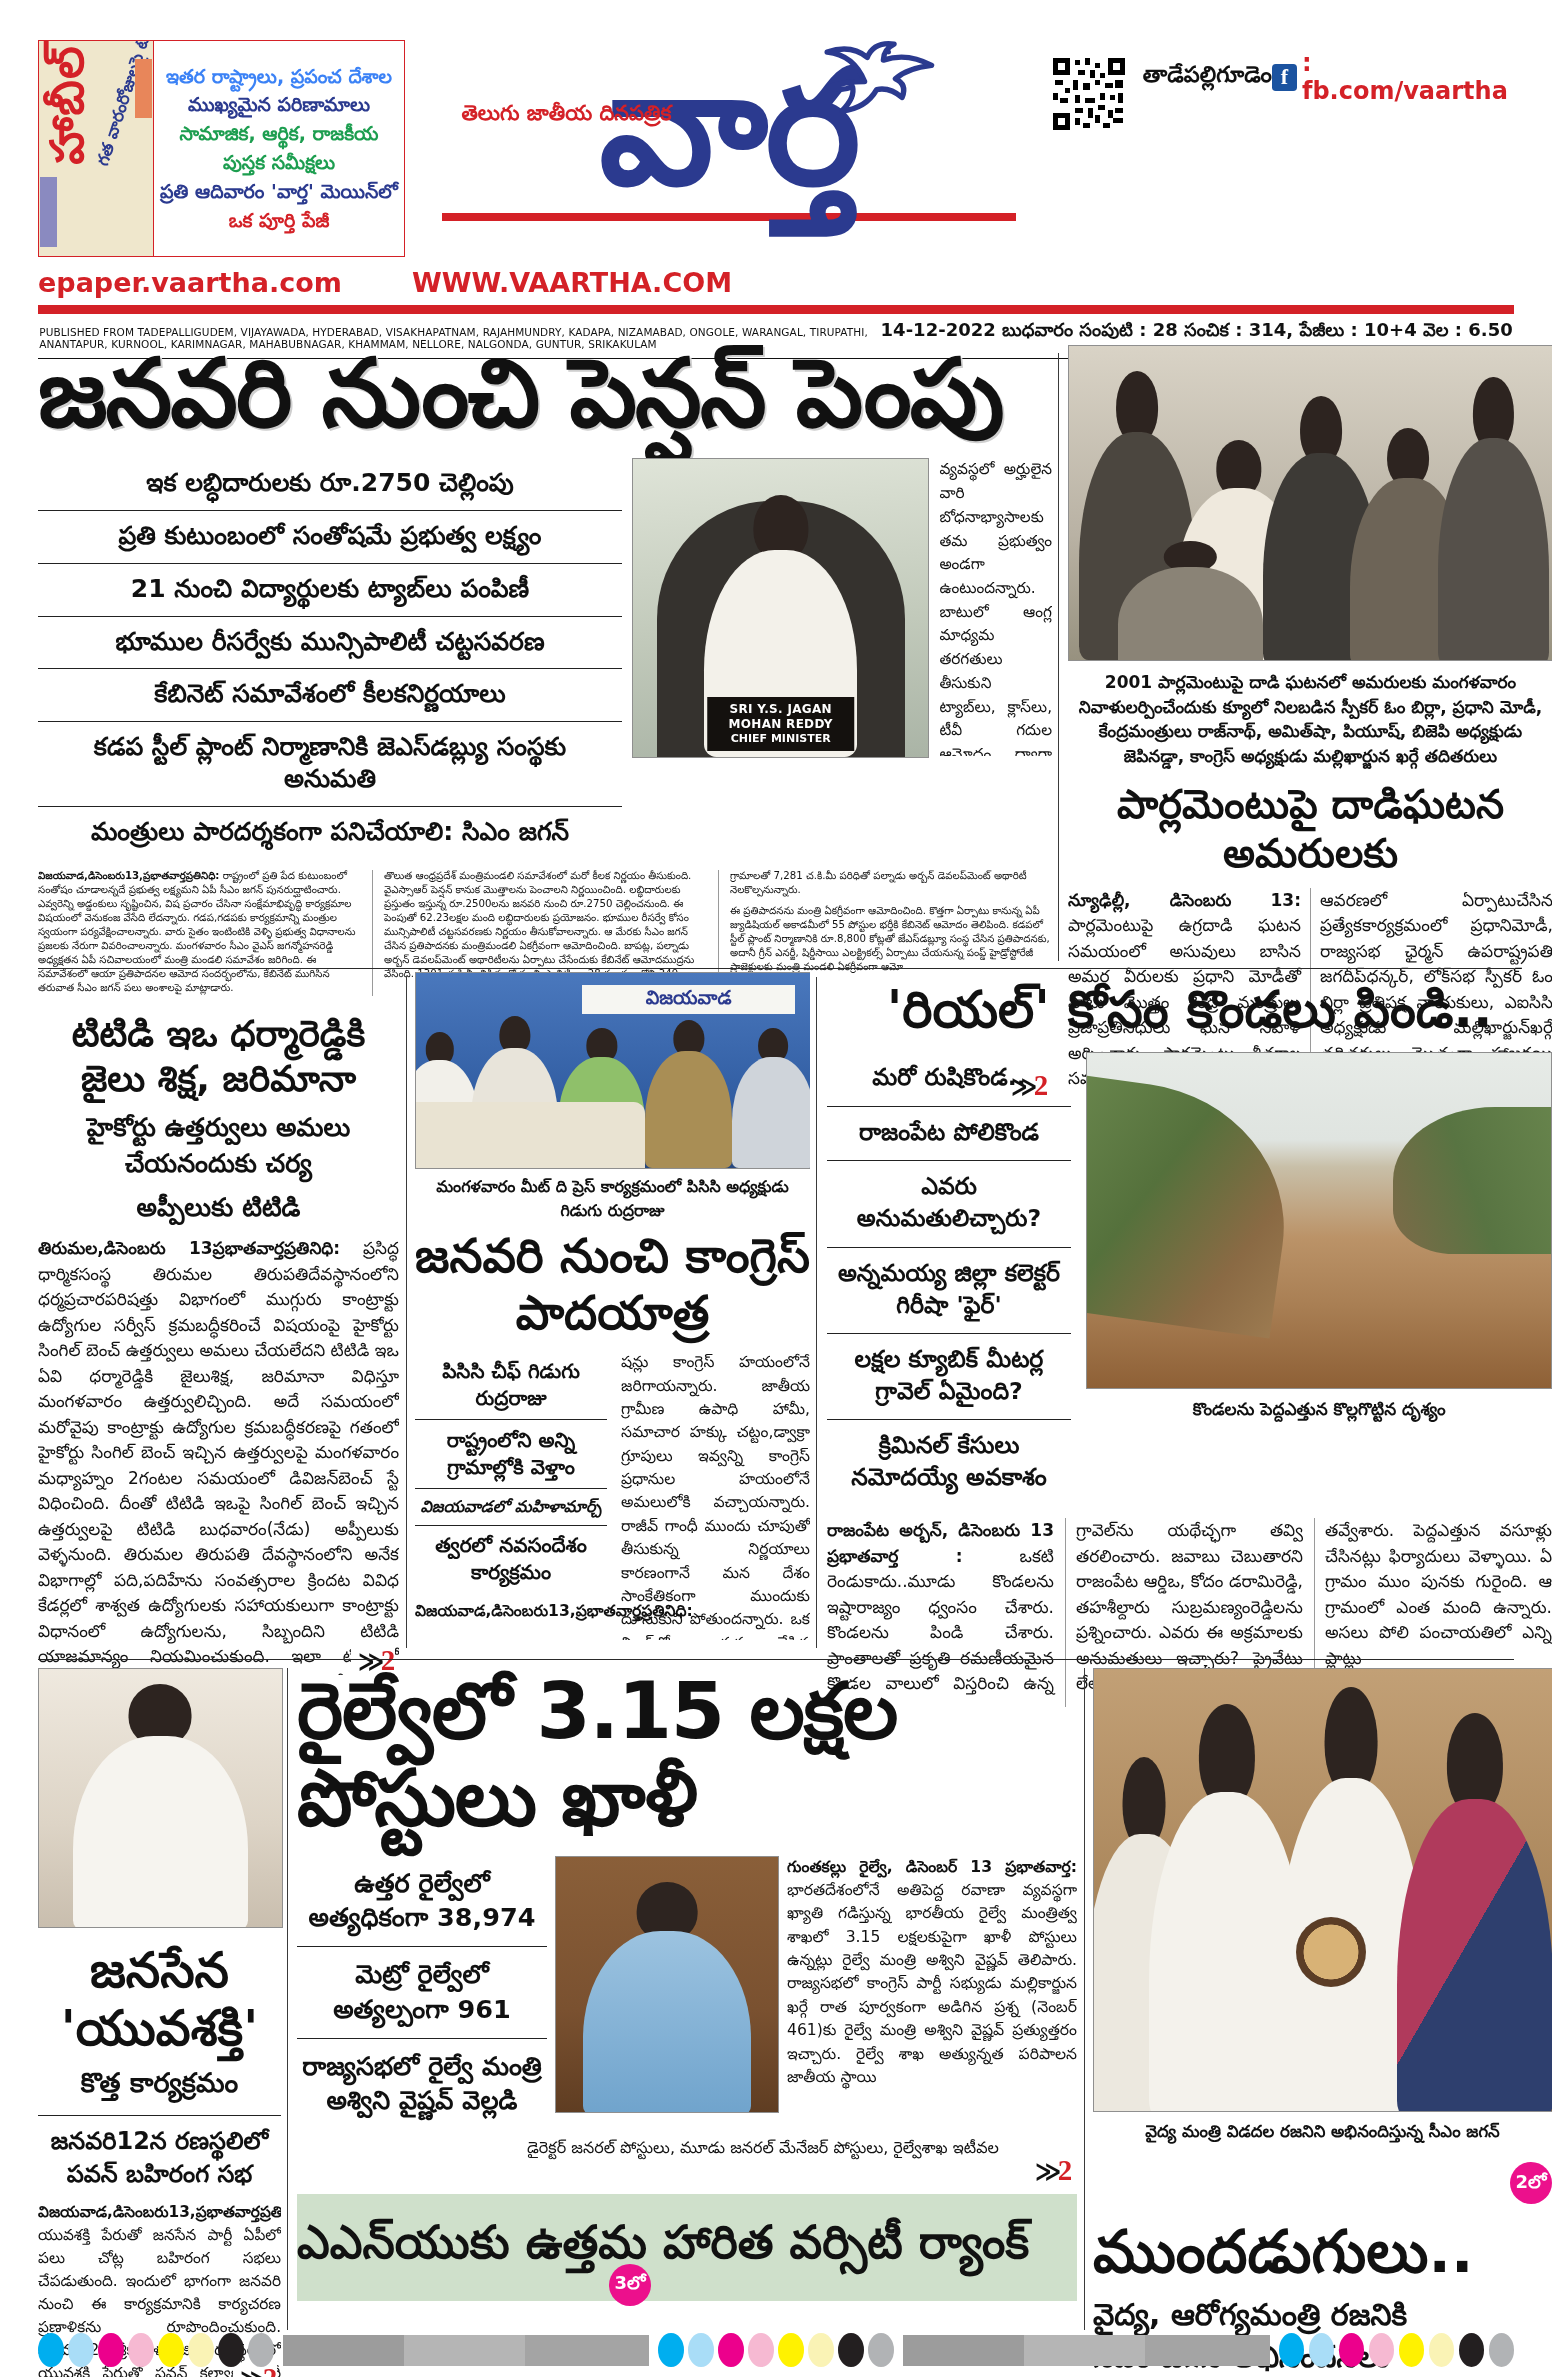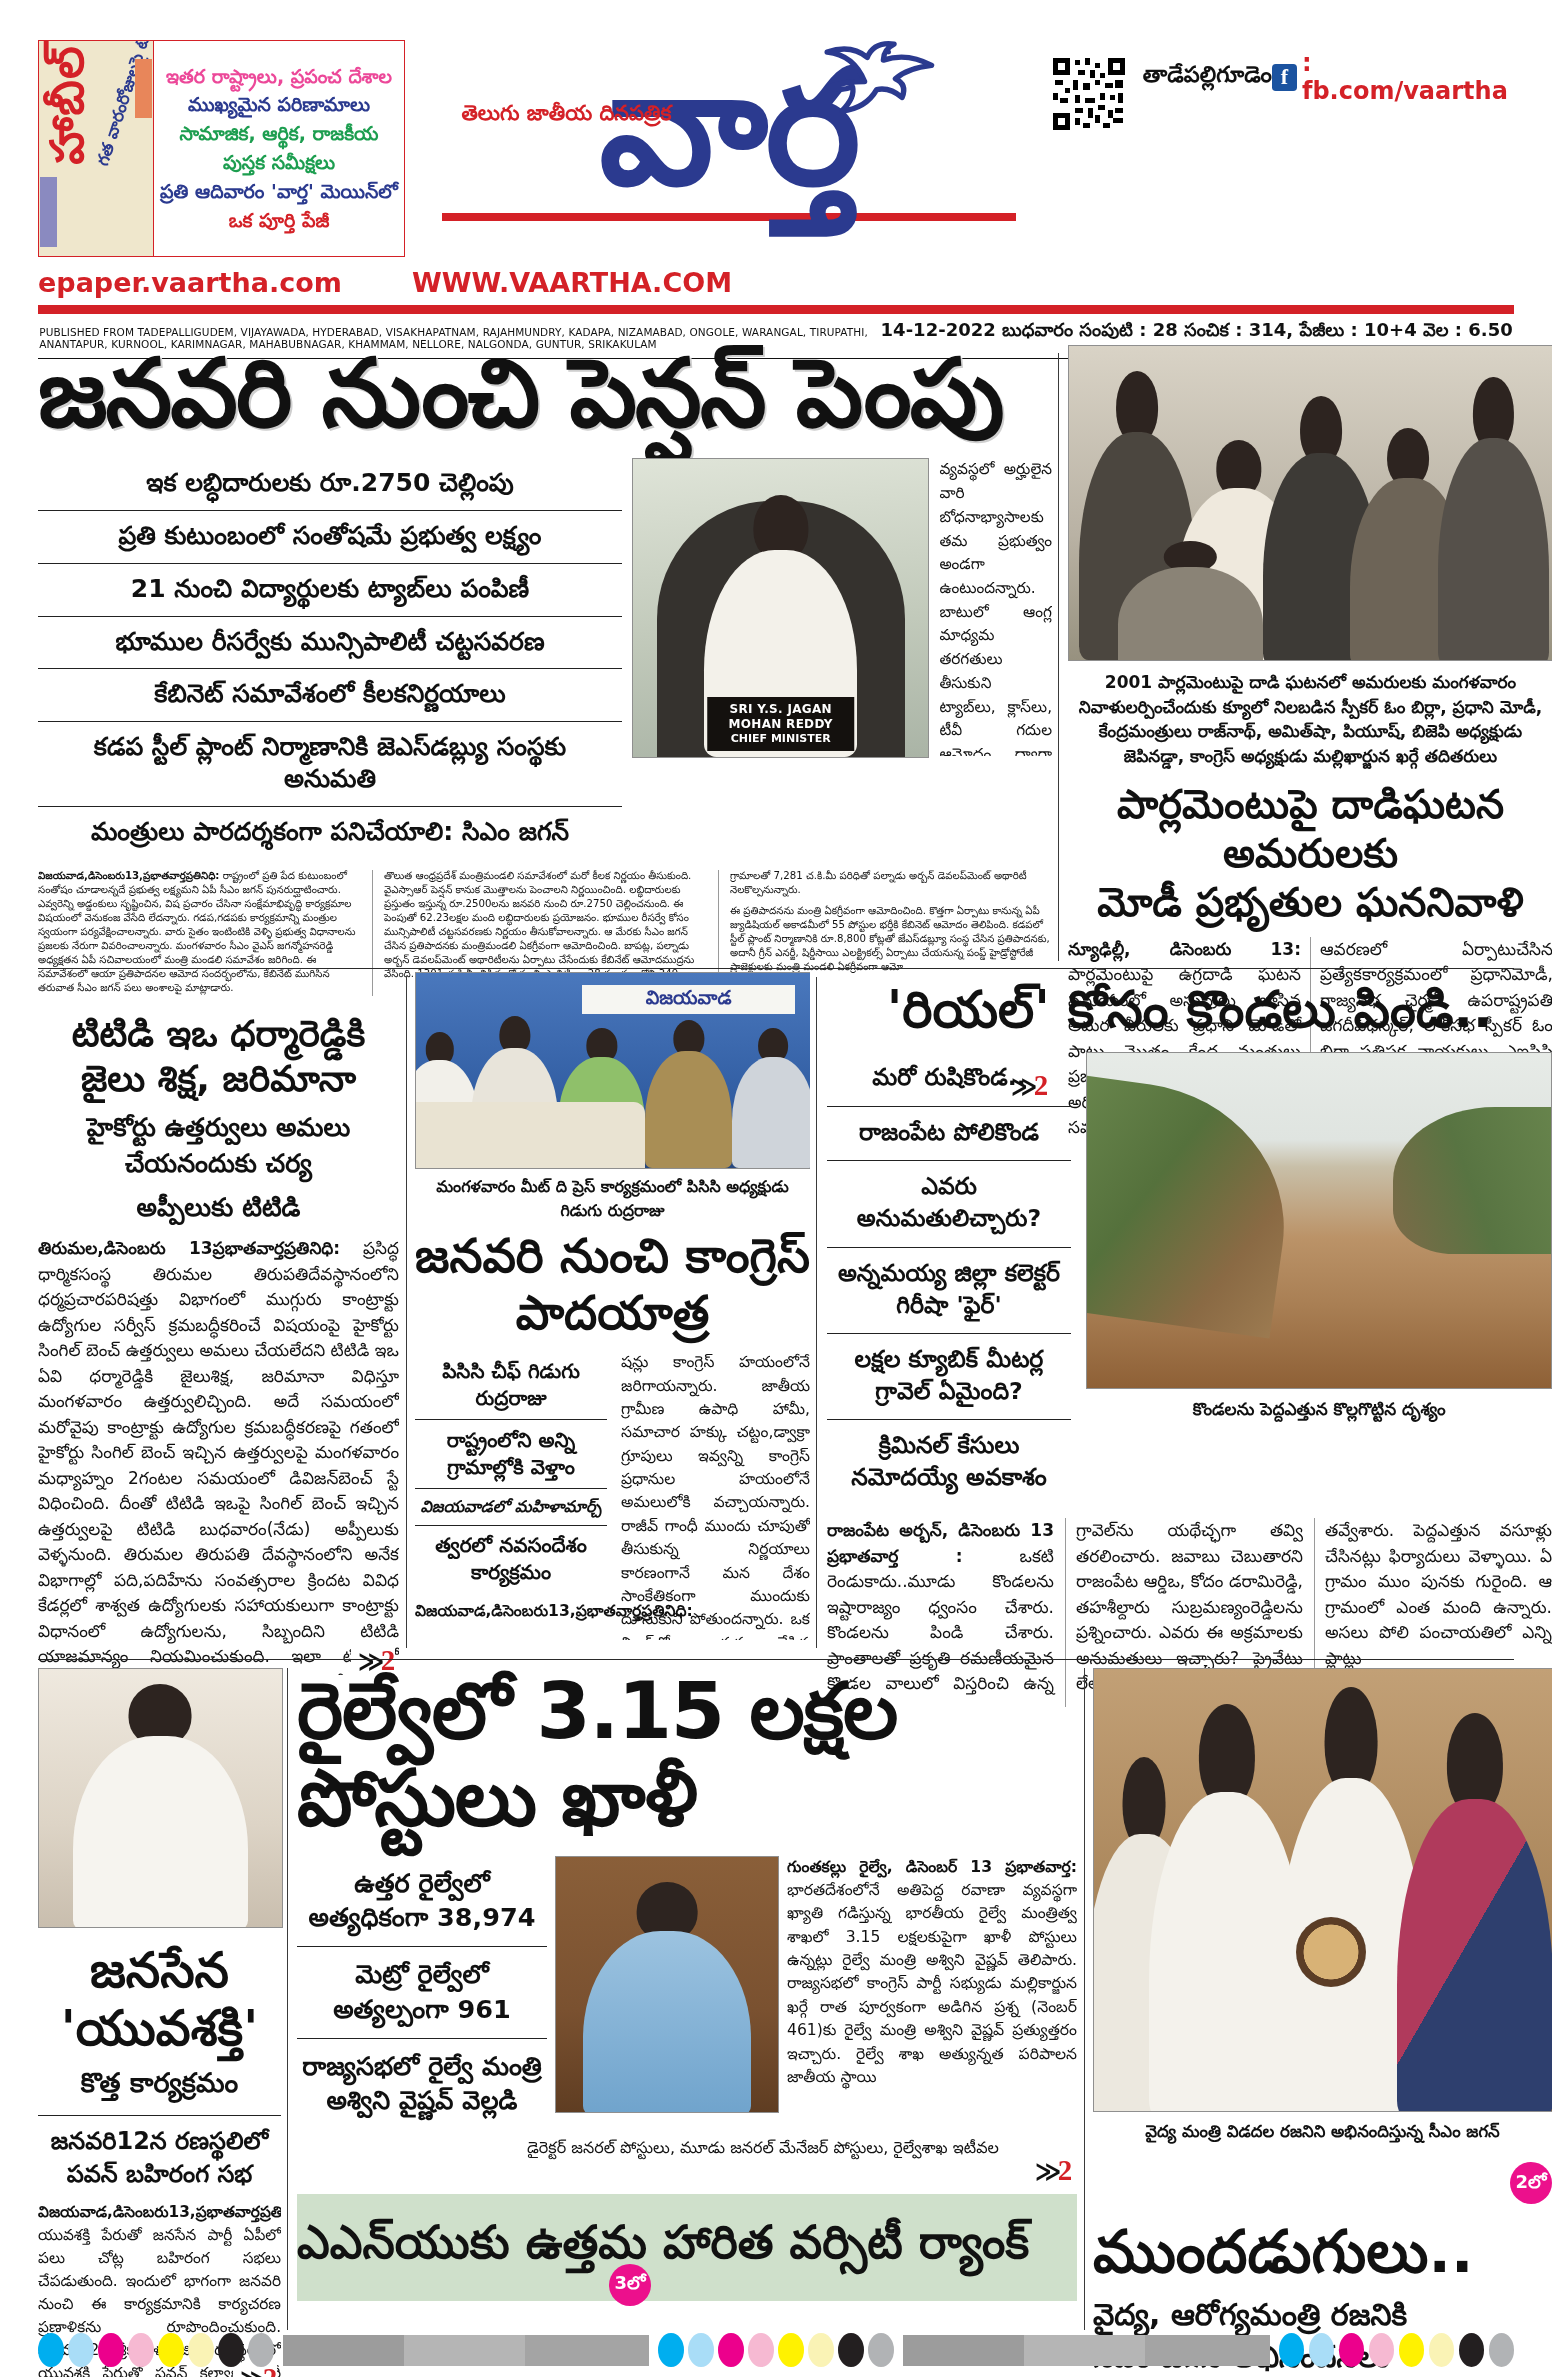--- a/index.html
+++ b/index.html
@@ -170,21 +170,21 @@
         <div class="adbox">
           <div class="adbox-left">
             <span class="ad-vert">హాబీల్</span>
             <span class="ad-slant">గత వారంరోజులపై టెలిస్కోప్</span>
             <span class="ad-rect-o"></span>
             <span class="ad-rect-v"></span>
           </div>
           <div class="adbox-right">
 
               <div class="ad-line">
-                <span style="color: #ec4899; text-align: center;">ఇతర రాష్ట్రాలు, ప్రపంచ దేశాల</span>
+                <span style="color: #3b82f6; text-align: center;">ఇతర రాష్ట్రాలు, ప్రపంచ దేశాల</span>
               </div>
 
               <div class="ad-line">
                 <span style="color: rgb(43, 58, 143);">ముఖ్యమైన పరిణామాలు</span>
               </div>
 
               <div class="ad-line">
                 <span style="color: rgb(29, 158, 80);">సామాజిక, ఆర్థిక, రాజకీయ</span>
               </div>
 
@@ -322,21 +322,21 @@
     <div class="photo photo-parl">
       <span class="person" style="left:2%;top:8%;width:24%;height:92%;--shirt:#4b463f;"></span>
       <span class="person" style="left:22%;top:30%;width:26%;height:72%;--shirt:#efe9dd;"></span>
       <span class="person" style="left:40%;top:16%;width:24%;height:86%;--shirt:#3d3a36;"></span>
       <span class="person" style="left:58%;top:26%;width:24%;height:76%;--shirt:#6d6457;"></span>
       <span class="person" style="left:76%;top:10%;width:23%;height:92%;--shirt:#55504a;"></span>
       <span class="person" style="left:10%;top:62%;width:30%;height:40%;--shirt:#8a8376;"></span>
     </div>
     <div class="caption parl-cap">2001 పార్లమెంటుపై దాడి ఘటనలో అమరులకు మంగళవారం నివాళులర్పించేందుకు క్యూలో నిలబడిన స్పీకర్ ఓం బిర్లా, ప్రధాని మోడీ, కేంద్రమంత్రులు రాజ్‌నాథ్, అమిత్‌షా, పియూష్, బిజెపి అధ్యక్షుడు జెపినడ్డా, కాంగ్రెస్ అధ్యక్షుడు మల్లిఖార్జున ఖర్గే తదితరులు</div>
     <div class="parl-head">
-      <span>పార్లమెంటుపై దాడిఘటన అమరులకు</span><br><span>మోడీ ప్రభృతుల ఘననివాళి</span>
+      <span>పార్లమెంటుపై దాడిఘటన అమరులకు</span><br>
     </div>
     <div class="bodytxt parl-body">
       <span class="dateline">న్యూఢిల్లీ, డిసెంబరు 13:</span>
       <span>పార్లమెంటుపై ఉగ్రదాడి ఘటన సమయంలో అసువులు బాసిన అమర వీరులకు ప్రధాని మోడీతో పాటు మొత్తం కేంద్ర మంత్రులు ప్రజాప్రతినిధులు ఘన నివాళి అర్పించారు. పార్లమెంటు శీతకాల సమావేశాల సందర్భంగా పార్లమెంట్ ఆవరణలో ఏర్పాటుచేసిన ప్రత్యేకకార్యక్రమంలో ప్రధానిమోడీ, రాజ్యసభ ఛైర్మన్ ఉపరాష్ట్రపతి జగదీప్‌ధన్కర్, లోక్‌సభ స్పీకర్ ఓం బిర్లా ప్రతిపక్ష నాయకులు, ఎఐసిసి అధ్యక్షుడు మల్లిఖార్జున్‌ఖర్గే తదితరులు మొత్తంగా హాజరయి ఘననివాళు లర్పించారు. కేంద్ర మంత్రి రాజ్యసభా పక్షనేత పియూష్ గోయల్, పార్లమెంటరీ వ్యవహారాలమంత్రి ప్రహ్లాద్‌జోషి తదితరులు సోనియా, కాంగ్రెస్ అధ్యక్షుడు మల్లిఖార్జున్ ఖర్గేలతో చర్చలు జరిపారు. లోక్‌సభ నేత ఆధిర్‌రంజన్ చౌదరి కూడా వీరితో కలిసారు. 21 యేళ్ల</span>
       <span class="jump"><span class="chev">≫</span><span class="num">2</span></span>
     </div>
   </div>
 
   <div class="hline" style="left:38px;top:968px;width:1476px;"></div>
 

